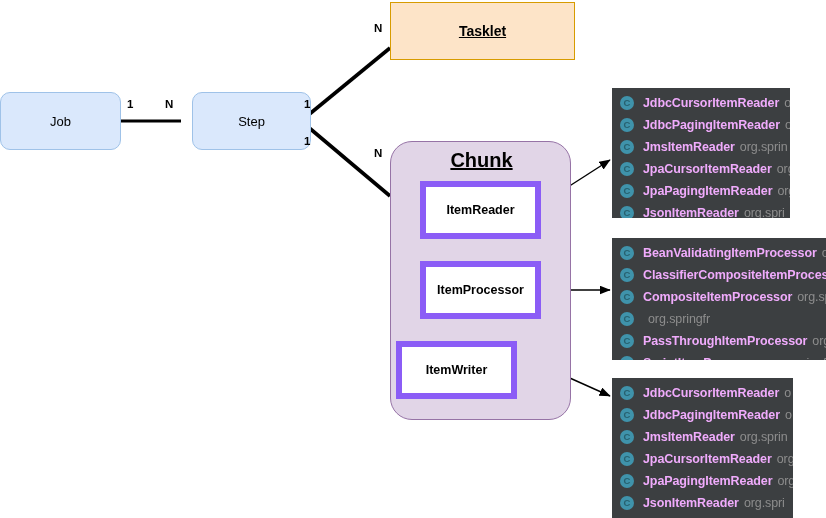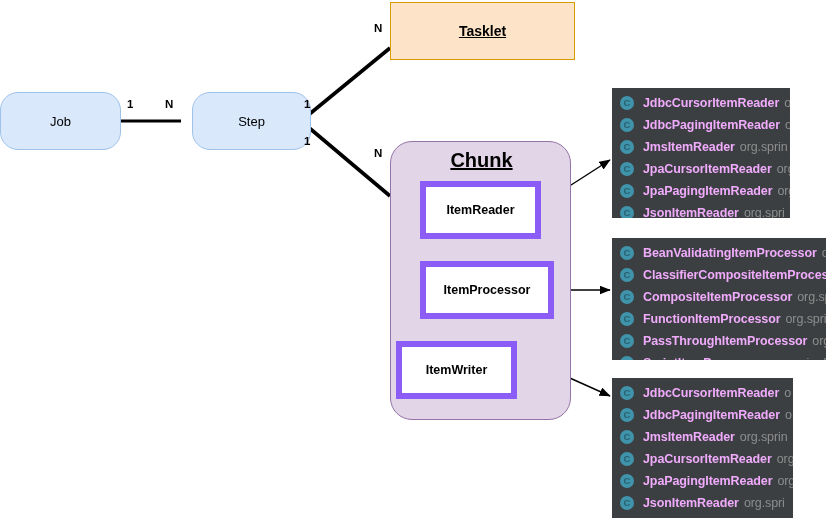--- a/index.html
+++ b/index.html
@@ -34,21 +34,21 @@
     position: absolute;
     box-sizing: border-box;
     display: flex;
     align-items: center;
     justify-content: center;
     text-align: center;
   }
   .node-entity {
     background: #dae8fc;
     border: 1px solid #9fc2e8;
-    border-radius: 18px;
+    border-radius: 10px;
     font-size: 13px;
     color: #000000;
   }
   #node-job   { left: 0px;   top: 92px;  width: 121px; height: 58px; }
   #node-step  { left: 192px; top: 92px;  width: 119px; height: 58px; }
 
   .node-tasklet {
     background: #fde4c8;
     border: 1px solid #d79b00;
     border-radius: 0;
@@ -81,21 +81,21 @@
   }
   .node-inner {
     background: #ffffff;
     border: 6px solid #8b5cf6;
     border-radius: 0;
     font-size: 12.5px;
     font-weight: bold;
     color: #000;
   }
   #node-itemreader    { left: 420px; top: 181px; width: 121px; height: 58px; }
-  #node-itemprocessor { left: 420px; top: 261px; width: 134px; height: 58px; }
+  #node-itemprocessor { left: 420px; top: 261px; width: 121px; height: 58px; }
   #node-itemwriter    { left: 396px; top: 341px; width: 121px; height: 58px; }
 
   
   .card-label {
     position: absolute;
     font-size: 11.5px;
     font-weight: bold;
     color: #000;
     white-space: nowrap;
   }
@@ -248,21 +248,20 @@
       <span class="cls-name">ClassifierCompositeItemProcessor</span>
 
     </div>
     <div class="popup-row">
       <span class="c-icon">C</span>
       <span class="cls-name">CompositeItemProcessor</span>
       <span class="pkg-name">org.spring</span>
     </div>
     <div class="popup-row">
       <span class="c-icon">C</span>
-      <span class="cls-name">FunctionItemProcessor</span>
       <span class="pkg-name">org.springfr</span>
     </div>
     <div class="popup-row">
       <span class="c-icon">C</span>
       <span class="cls-name">PassThroughItemProcessor</span>
       <span class="pkg-name">org.spri</span>
     </div>
     <div class="popup-row">
       <span class="c-icon">C</span>
       <span class="cls-name">ScriptItemProcessor</span>

